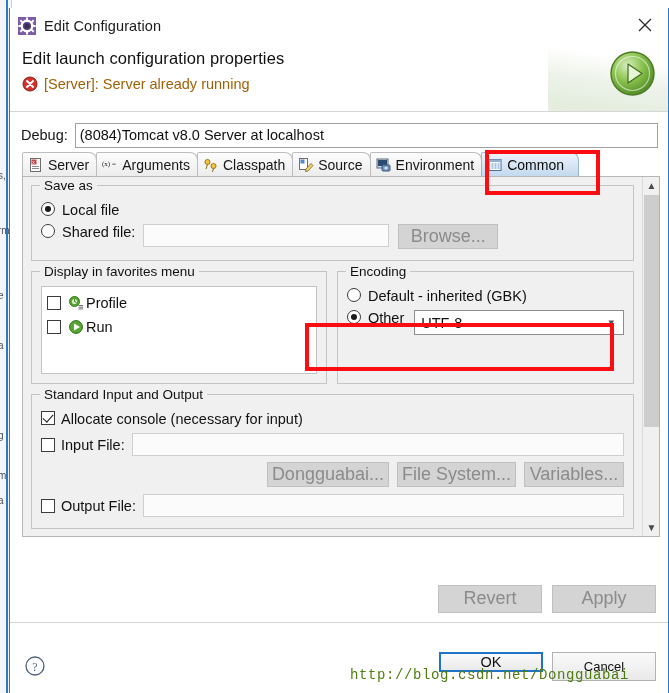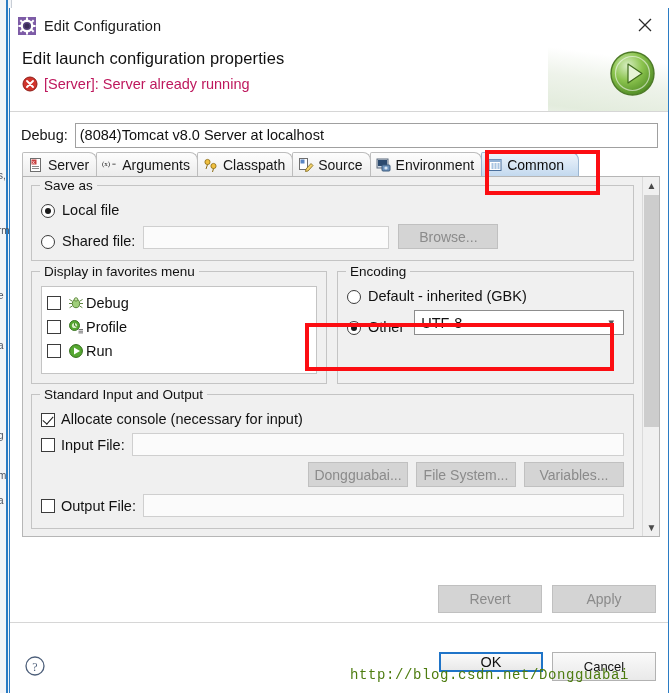--- a/index.html
+++ b/index.html
@@ -88,21 +88,21 @@
     font-size: 16.5px;
     color: #111111;
     margin: 3px 0 0 0;
     letter-spacing: .1px;
   }
   .header .h-msg {
     margin-top: 8px;
     display: flex;
     align-items: center;
     font-size: 14.5px;
-    color: #be185d;
+    color: #a16207;
   }
   .header .h-msg .err-icon {
     width: 16px; height: 16px;
     margin-right: 6px;
     flex: 0 0 16px;
   }
   .header .banner-art {
     position: absolute;
     right: 0; top: 0;
     width: 120px; height: 69px;
@@ -238,21 +238,21 @@
     top: -8px; left: 8px;
     background: #f0f0f0;
     padding: 0 4px;
     font-size: 13.5px;
     color: #111111;
     white-space: nowrap;
   }
 
   .radio-row, .check-row {
     display: flex;
-    align-items: flex-end;
+    align-items: flex-start;
     margin: 2px 0 6px 0;
     font-size: 14.5px;
     color: #111111;
   }
   .radio {
     width: 14px; height: 14px;
     border-radius: 50%;
     border: 1.4px solid #3b3b3b;
     background: #ffffff;
     margin-right: 7px;
@@ -291,21 +291,21 @@
     flex: 1 1 auto;
   }
   .txtinput.disabled { background: #fbfbfb; }
 
   .btn {
     height: 25px;
     min-width: 86px;
     background: #d4d4d4;
     border: 1px solid #c0c0c0;
     color: #8b8b8b;
-    font-size: 14px;
+    font-size: 18px;
     font-family: "Liberation Sans", sans-serif;
     display: flex; align-items: center; justify-content: center;
     padding: 0 4px;
   }
 
   
   .two-col {
     display: flex;
     gap: 10px;
     margin-bottom: 10px;
@@ -605,31 +605,20 @@
             <div class="btn" style="margin-left:9px;min-width:100px">Browse...</div>
           </div>
         </div>
 
         <div class="two-col">
 
           <div class="col-left group" style="margin-bottom:0">
             <span class="legend">Display in favorites menu</span>
             <div class="listbox">
 
-              <div class="list-item">
-                <span class="checkbox"></span>
-                <span class="li-icon">
-                  <svg width="16" height="16" viewBox="0 0 16 16">
-                    <ellipse cx="8" cy="8.5" rx="3.6" ry="4.2" fill="#9fcf7a" stroke="#4e7a2c" stroke-width=".9"></ellipse>
-                    <circle cx="8" cy="4.4" r="1.7" fill="#c8e6ab" stroke="#4e7a2c" stroke-width=".8"></circle>
-                    <path d="M4 6 L1.4 4.4 M4 8.5 L1 8.5 M4.3 11 L1.6 12.7 M12 6 L14.6 4.4 M12 8.5 L15 8.5 M11.7 11 L14.4 12.7" stroke="#4e7a2c" stroke-width=".9"></path>
-                  </svg>
-                </span>
-                <span>Debug</span>
-              </div>
 
               <div class="list-item">
                 <span class="checkbox"></span>
                 <span class="li-icon">
                   <svg width="16" height="16" viewBox="0 0 16 16">
                     <circle cx="6.5" cy="6.5" r="5" fill="#56a832" stroke="#2f6b15" stroke-width=".9"></circle>
                     <circle cx="6.5" cy="6.5" r="2.6" fill="#d7efc4"></circle>
                     <path d="M6.5 6.5 L6.5 4.1 M6.5 6.5 L8.6 7.7" stroke="#2f6b15" stroke-width=".9"></path>
                     <path d="M10.5 10.5 H15 M10.5 12.2 H15 M10.5 13.9 H15" stroke="#5d5d5d" stroke-width=".9"></path>
                   </svg>

